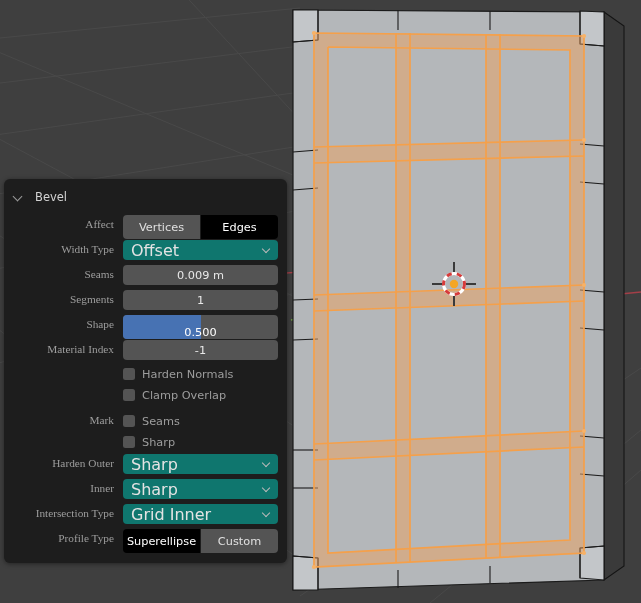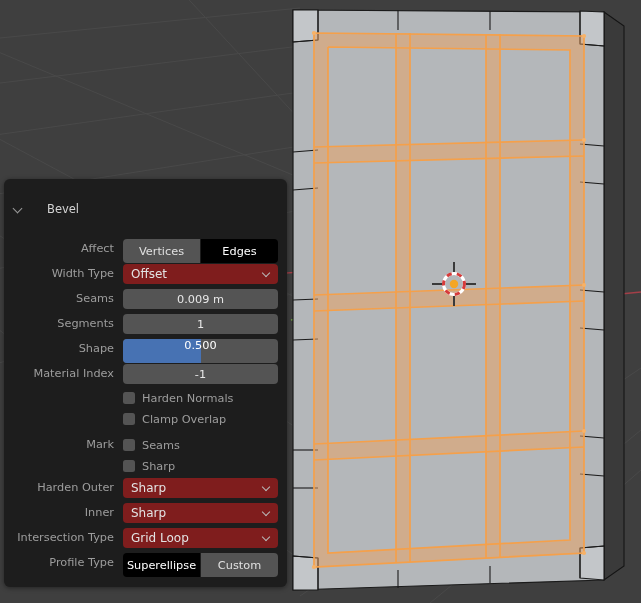--- a/index.html
+++ b/index.html
@@ -15,76 +15,76 @@
 
   
   #operator-panel{
     position:absolute;left:4px;top:179px;width:283px;
     background:#1d1d1d;border-radius:6px;
     box-shadow:0 1px 5px rgba(0,0,0,.45);
     padding:0 0 10px 0;
     z-index:20;
   }
   .panel-header{
-    display:flex;align-items:center;gap:24px;
-    height:27px;padding:16px 10px;
+    display:flex;align-items:center;gap:12px;
+    height:27px;padding:4px 10px;
     color:#d3d3d3;font-size:11.5px;
   }
   .chev{width:9px;height:9px;position:relative;flex:0 0 auto;}
   .chev:before{
     content:"";position:absolute;left:0;top:1px;width:6px;height:6px;
     border-right:1.4px solid #9a9a9a;border-bottom:1.4px solid #9a9a9a;
     transform:rotate(45deg);
   }
 
   .rows{padding:0 9px;}
   .row{display:flex;align-items:center;height:22px;margin-bottom:3px;}
   .row.gap{}
   .lbl{
     width:101px;flex:0 0 auto;text-align:right;padding-right:9px;
     color:#9d9d9d;font-size:11.3px;line-height:1;
-    white-space:nowrap;overflow:hidden;
+    white-space:nowrap;overflow:hidden;font-family:Liberation Serif, serif;
   }
   .ctl{flex:1 1 auto;height:20px;position:relative;}
 
   
   .seg{display:flex;height:24px;border-radius:4px;overflow:hidden;}
   .seg > div{
     flex:1 1 50%;display:flex;align-items:center;justify-content:center;
     font-size:11.3px;color:#e0e0e0;background:#545454;
   }
   .seg > div.active{background:#000000;color:#fff;}
   .seg > div + div{border-left:1px solid #1d1d1d;}
 
   
   .dd{
-    height:20px;border-radius:4px;background:#7f1d1d;
+    height:20px;border-radius:4px;background:#0f766e;
     display:flex;align-items:center;padding:0 8px;
-    color:#e3e3e3;font-size:12px;position:relative;
+    color:#e3e3e3;font-size:16px;position:relative;
   }
   .dd .caret{
     position:absolute;right:8px;top:6px;width:7px;height:7px;
   }
   .dd .caret:before{
     content:"";position:absolute;left:0;top:0;width:5px;height:5px;
     border-right:1.3px solid #b9b9b9;border-bottom:1.3px solid #b9b9b9;
     transform:rotate(45deg);
   }
 
   
   .num{
     height:20px;border-radius:4px;background:#545454;
     display:flex;align-items:center;justify-content:center;
     color:#e8e8e8;font-size:11.3px;
   }
   
   .slider{
     height:24px;border-radius:4px;background:#545454;
     position:relative;overflow:hidden;
-    display:flex;align-items:flex-start;justify-content:center;
+    display:flex;align-items:flex-end;justify-content:center;
   }
   .slider .fill{
     position:absolute;left:0;top:0;bottom:0;background:#4772b3;
   }
   .slider span{position:relative;color:#fff;font-size:11.3px;}
 
   
   .cbrow{display:flex;align-items:center;height:20px;margin-bottom:1px;}
   .cbrow .lbl{width:101px;}
   .cbbox{
@@ -344,21 +344,21 @@
           <span>Sharp</span>
           <span class="caret"></span>
         </div>
       </div>
     </div>
 
     <div class="row gap">
       <div class="lbl">Intersection Type</div>
       <div class="ctl">
         <div class="dd">
-          <span>Grid Loop</span>
+          <span>Grid Inner</span>
           <span class="caret"></span>
         </div>
       </div>
     </div>
 
 
     <div class="row gap">
       <div class="lbl">Profile Type</div>
       <div class="ctl">
         <div class="seg">

